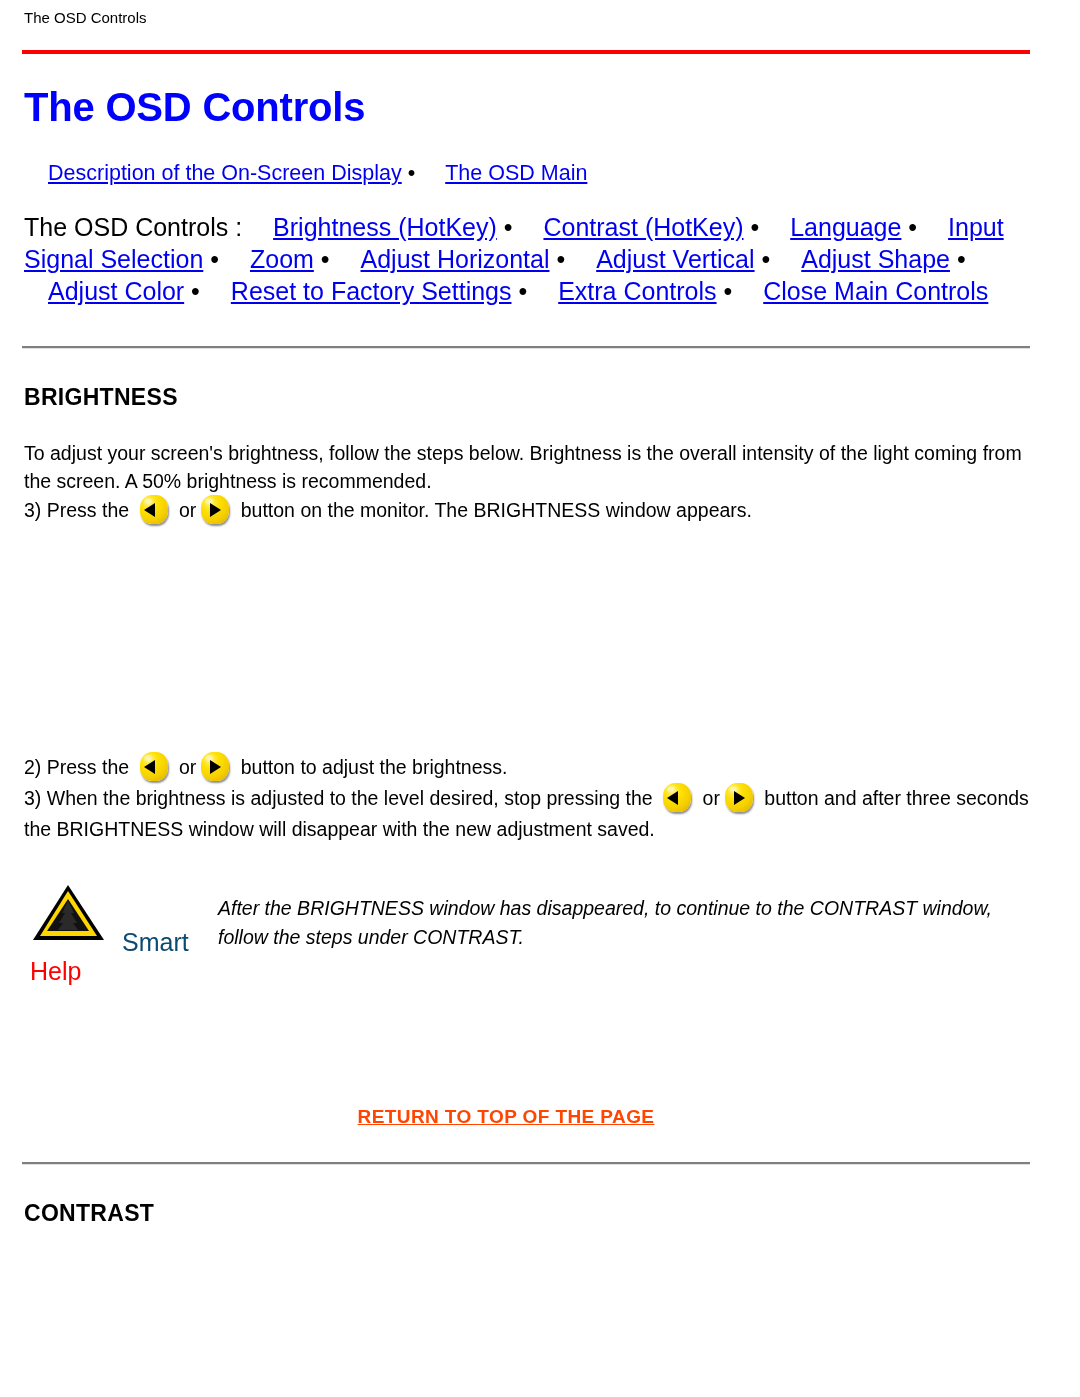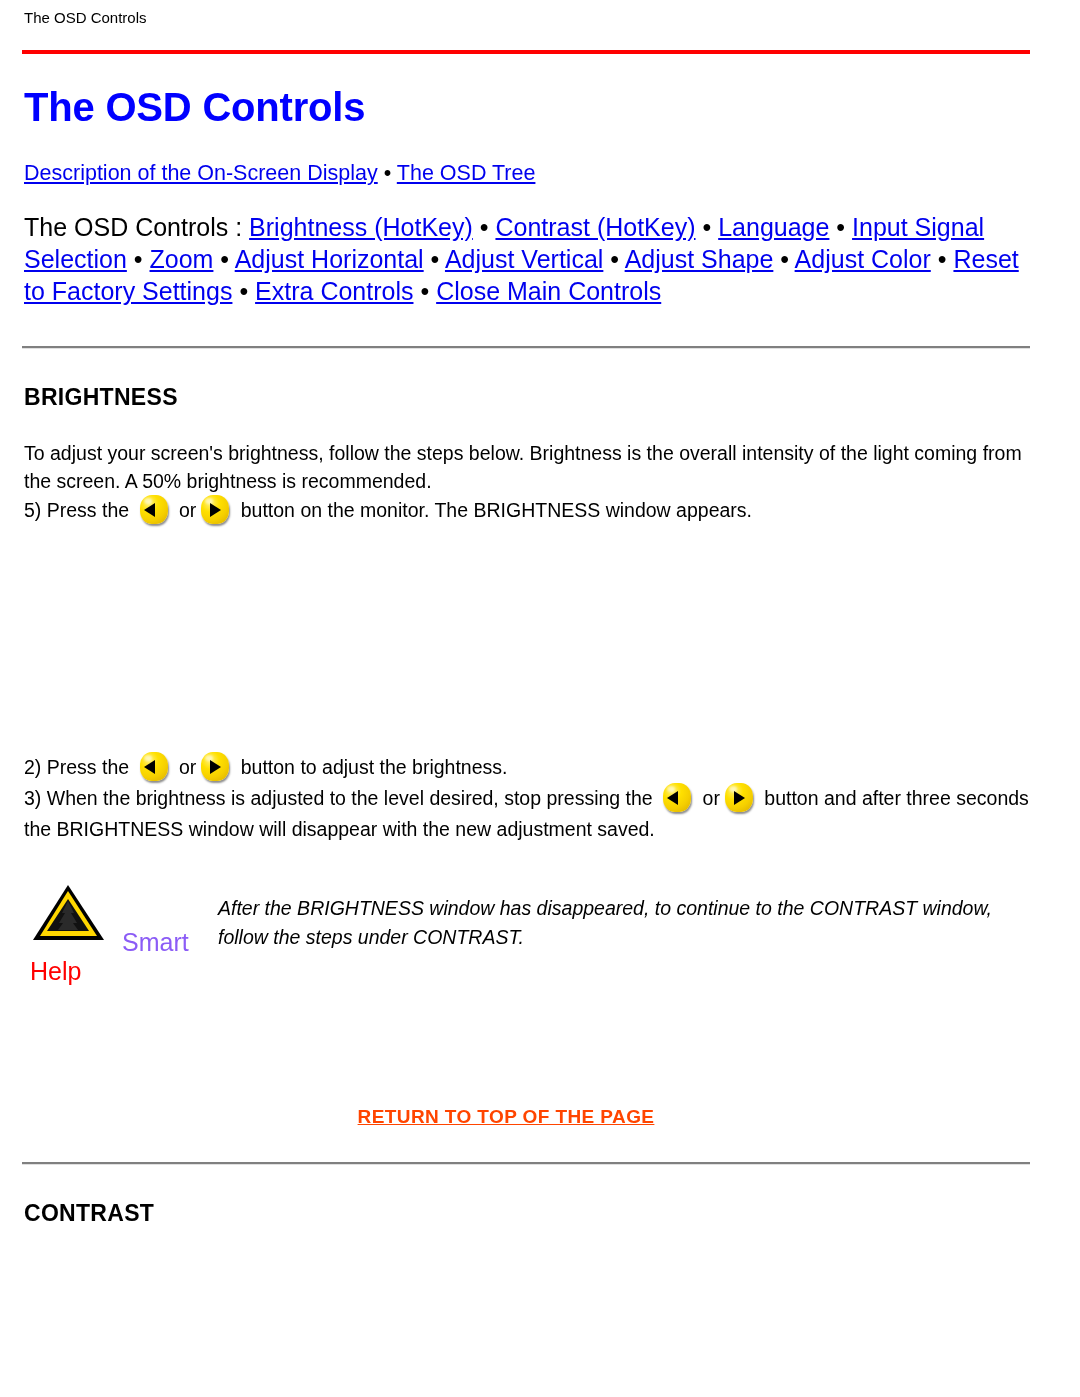--- a/index.html
+++ b/index.html
@@ -61,20 +61,21 @@
   .nav-line-2 {
     margin-top: 22px;
     font-size: 25px;
     line-height: 32px;
     padding-left: 2px;
     max-width: 1012px;
   }
   a.lnk {
     color: #0000ee;
     text-decoration: underline;
+    margin-left: 24px;
   }
   .sep {
     color: #000000;
     text-decoration: none;
   }
   .nav-block .sep, .nav-line-2 .sep { color:#000; }
 
   
   .rule-gray {
     width: 1008px;
@@ -175,21 +176,21 @@
     top: 0;
     width: 78px;
     height: 66px;
   }
   .smart-word {
     position: absolute;
     left: 100px;
     top: 48px;
     font-size: 25px;
     line-height: 28px;
-    color: #8b5cf6;
+    color: #0c4a6e;
   }
   .help-word {
     position: absolute;
     left: 8px;
     top: 77px;
     font-size: 25px;
     line-height: 28px;
     color: #ff0000;
     text-align: center;
   }
@@ -232,38 +233,38 @@
 
 <div class="page">
 
   <div class="doc-header">The OSD Controls</div>
 
   <div class="rule-red"></div>
 
   <h1 class="page-title">The OSD Controls</h1>
 
   <div class="nav-block">
-    <a class="lnk" href="#">Description of the On-Screen Display</a><span class="sep"> • </span><a class="lnk" href="#">The OSD Tree</a>
+    <a class="lnk" href="#">Description of the On-Screen Display</a><span class="sep"> • </span><a class="lnk" href="#">The OSD Main</a>
   </div>
 
   <div class="nav-line-2">
     <span>The OSD Controls :</span>
     <a class="lnk" href="#">Brightness (HotKey)</a><span class="sep"> • </span><a class="lnk" href="#">Contrast (HotKey)</a><span class="sep"> • </span><a class="lnk" href="#">Language</a><span class="sep"> • </span><a class="lnk" href="#">Input Signal Selection</a><span class="sep"> • </span><a class="lnk" href="#">Zoom</a><span class="sep"> • </span><a class="lnk" href="#">Adjust Horizontal</a><span class="sep"> • </span><a class="lnk" href="#">Adjust Vertical</a><span class="sep"> • </span><a class="lnk" href="#">Adjust Shape</a><span class="sep"> • </span><a class="lnk" href="#">Adjust Color</a><span class="sep"> • </span><a class="lnk" href="#">Reset to Factory Settings</a><span class="sep"> • </span><a class="lnk" href="#">Extra Controls</a><span class="sep"> • </span><a class="lnk" href="#">Close Main Controls</a>
   </div>
 
   <div class="rule-gray-wrap">
     <hr class="rule-gray">
   </div>
 
   <h2 class="section-head">BRIGHTNESS</h2>
 
   <p class="body">To adjust your screen's brightness, follow the steps below. Brightness is the overall intensity of the light coming from the screen. A 50% brightness is recommended.</p>
 
   <p class="step step-1">
-    <span>5) Press the</span>
+    <span>3) Press the</span>
     <span class="btn-osd left"><span class="body"></span><span class="tri"></span></span>
     <span>or</span><span class="btn-osd right"><span class="body"></span><span class="tri"></span></span>
     <span>button on the monitor. The BRIGHTNESS window appears.</span>
   </p>
 
   <div class="img-placeholder"></div>
 
   <p class="step step-2">
     <span>2) Press the</span>
     <span class="btn-osd left"><span class="body"></span><span class="tri"></span></span>

